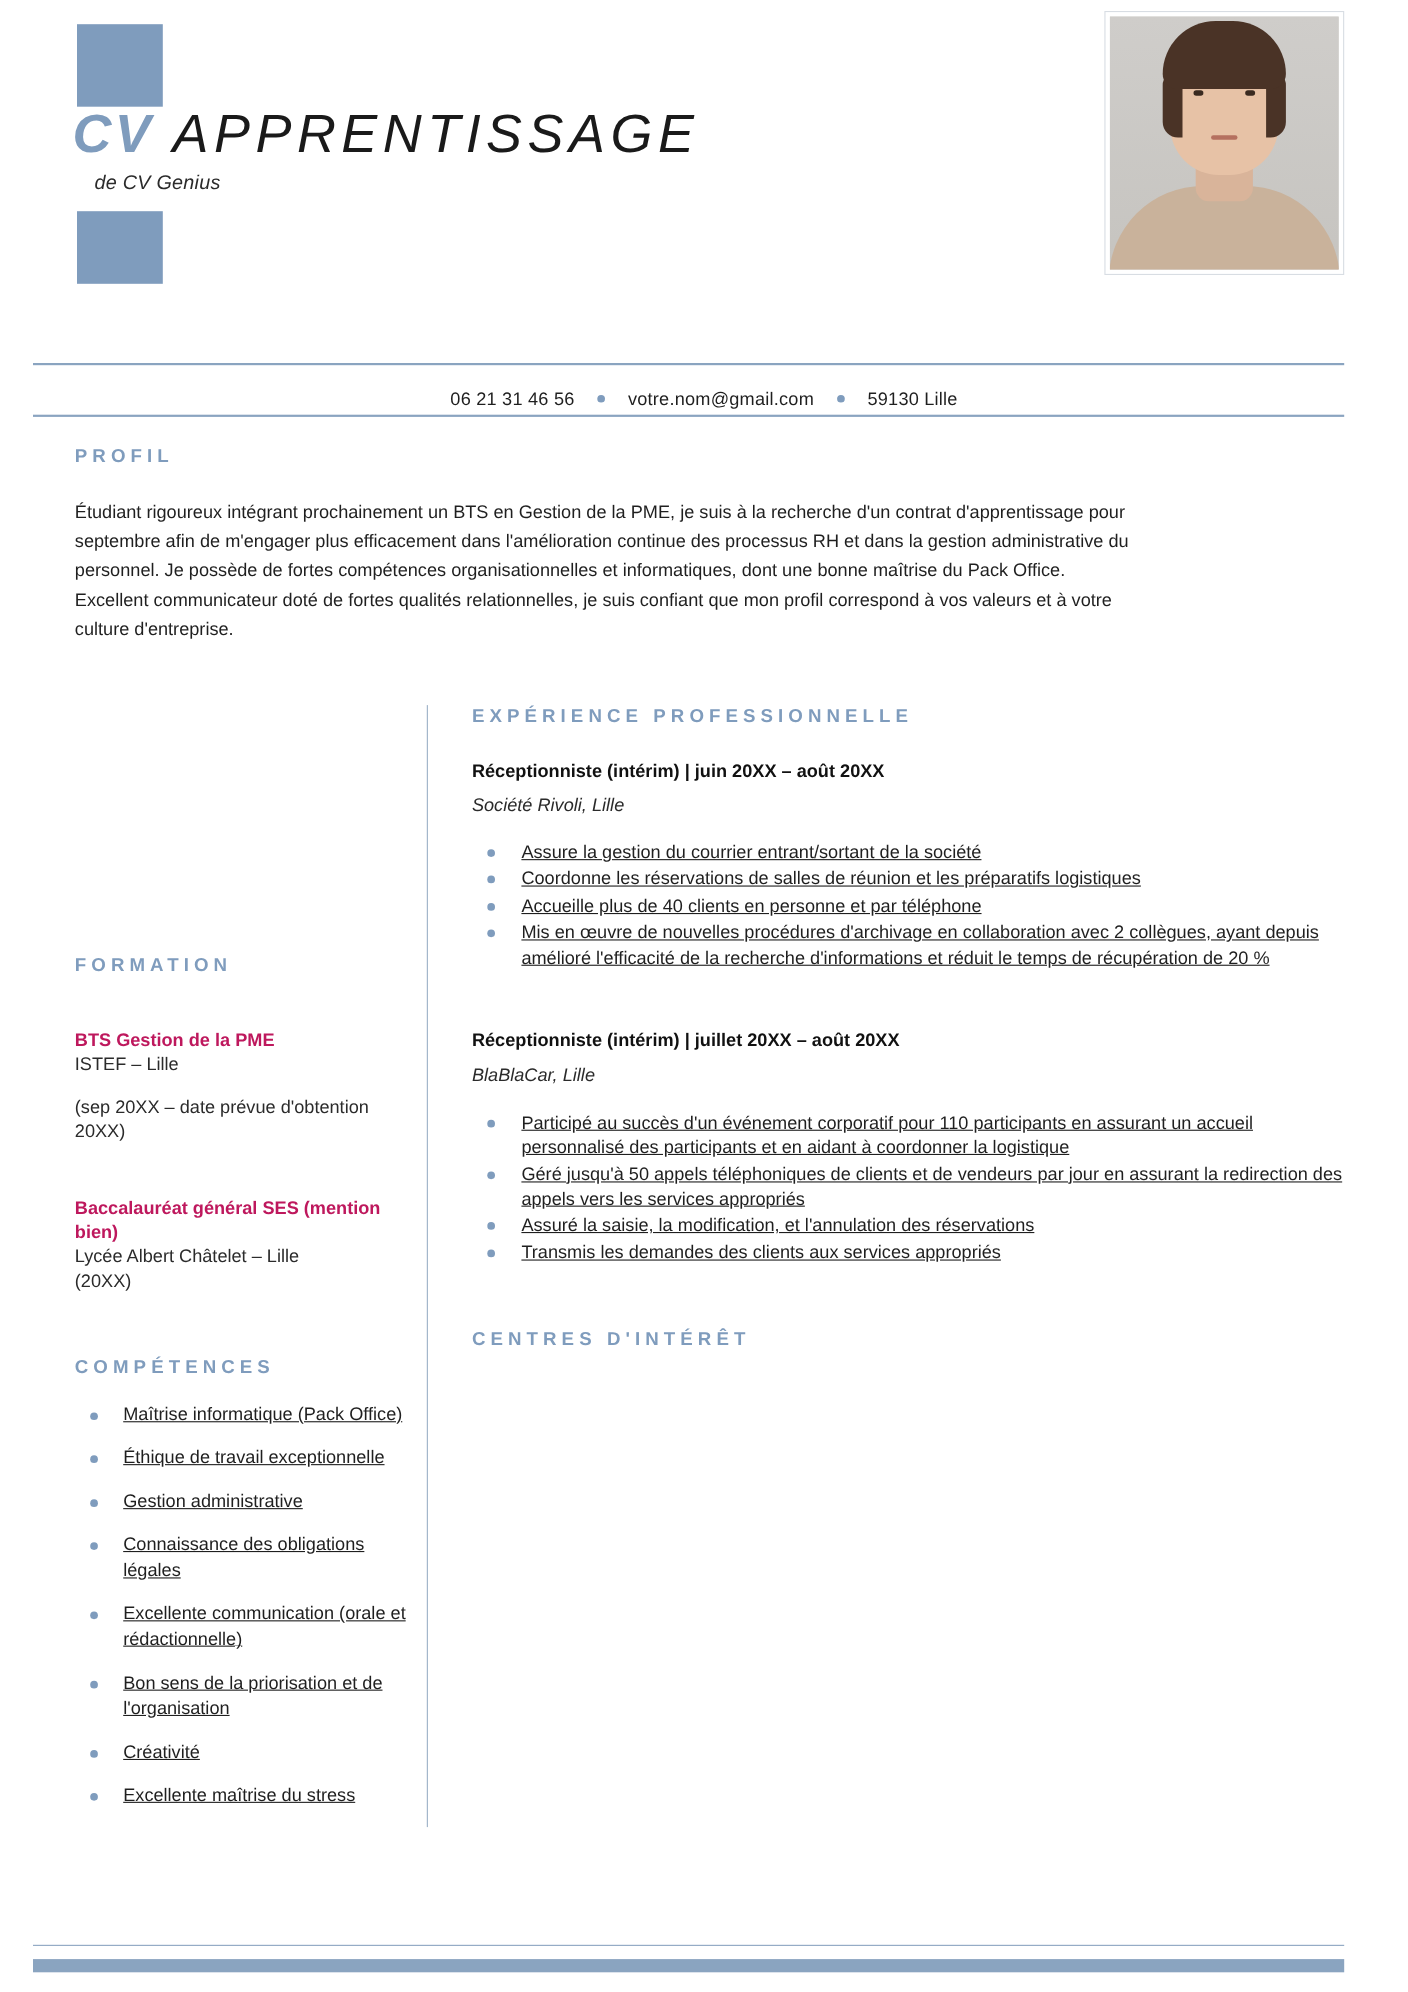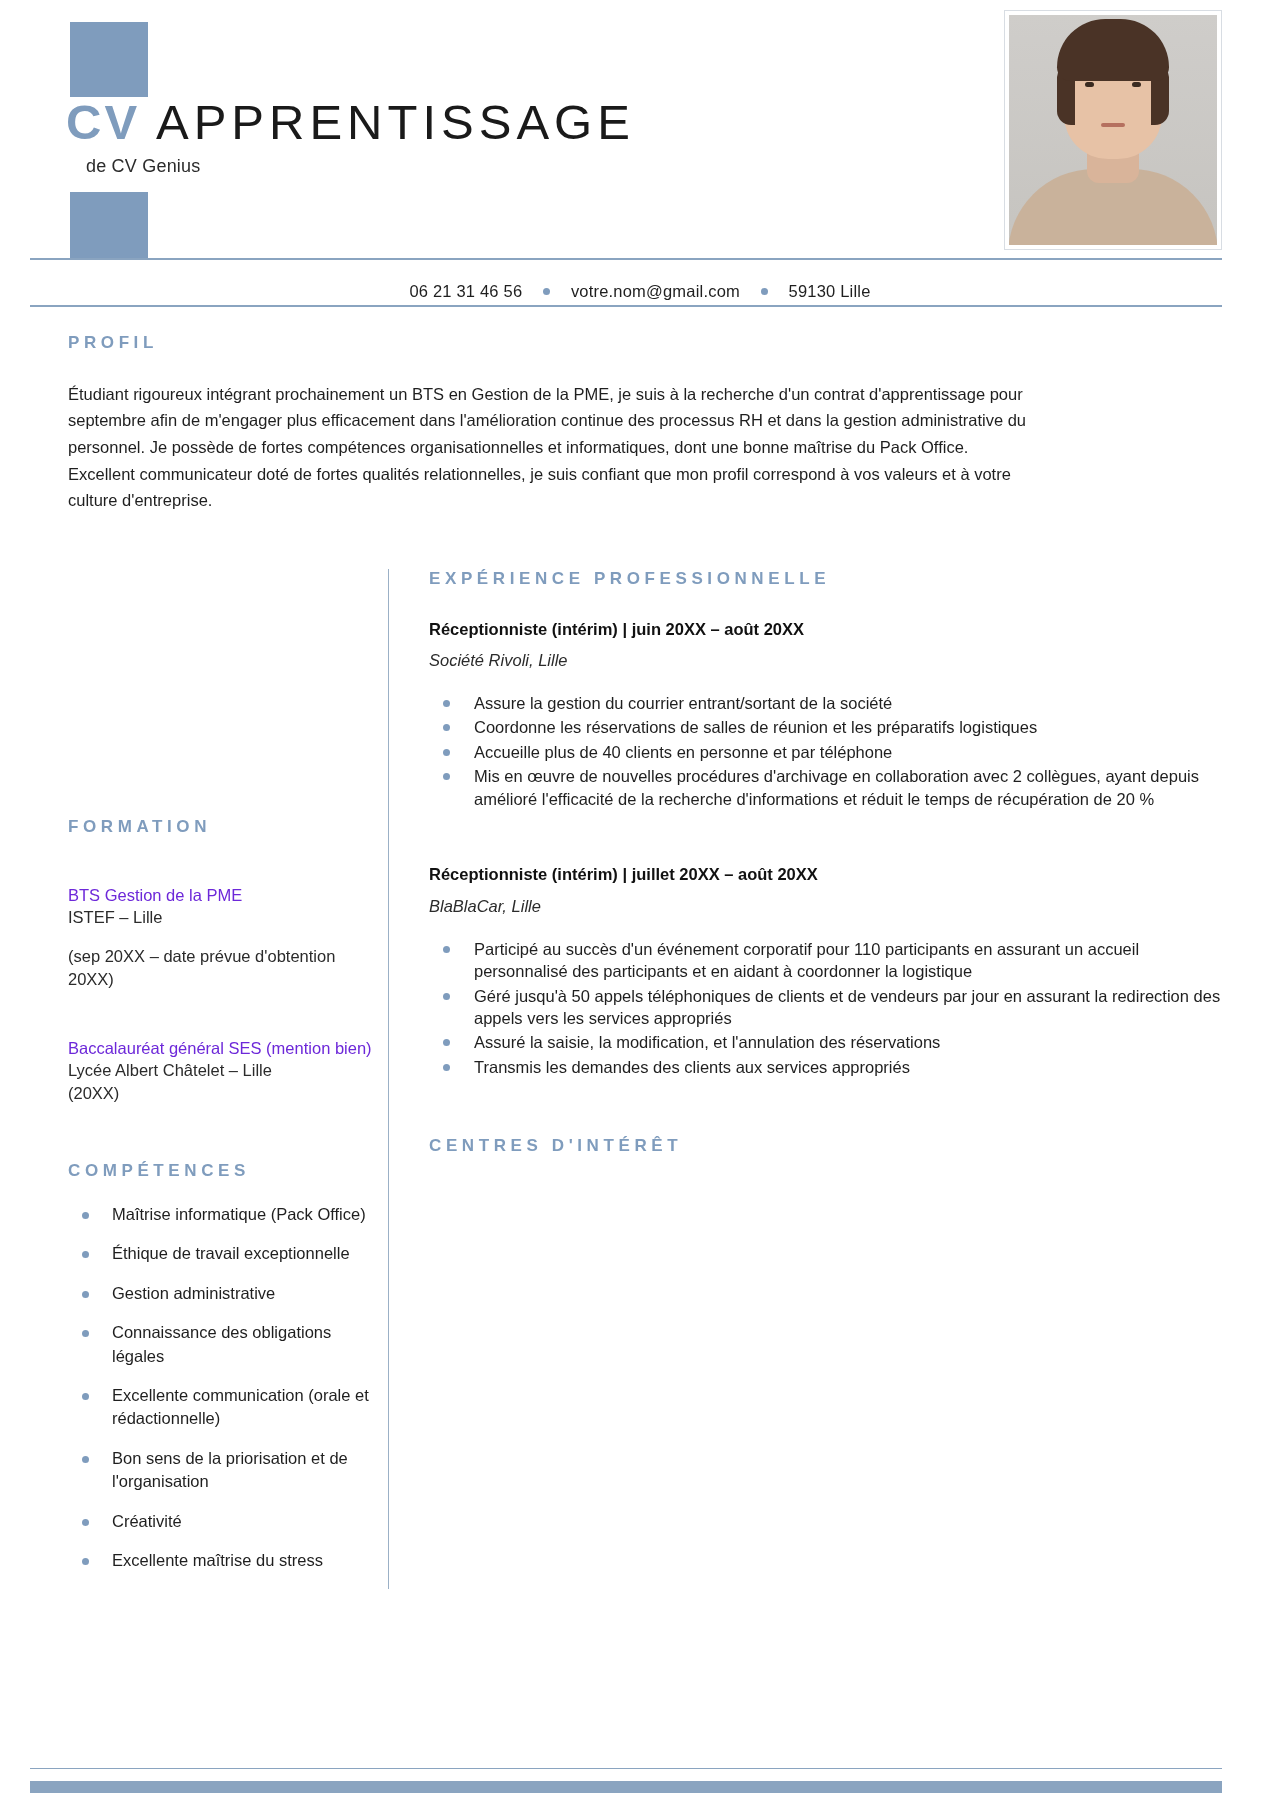--- a/index.html
+++ b/index.html
@@ -17,21 +17,22 @@
     height: 1811px;
     margin: 0 auto;
     background: #ffffff;
     box-sizing: border-box;
     overflow: hidden;
   }
 
   
   .header {
     position: relative;
-    height: 258px;
+    height: 330px;
+    font-style: italic;
   }
   .sq-top {
     position: absolute;
     left: 70px;
     top: 22px;
     width: 78px;
     height: 75px;
     background: #7f9cbd;
   }
   .sq-bottom {
@@ -183,22 +184,22 @@
     padding-left: 40px;
     box-sizing: border-box;
     min-height: 1020px;
   }
 
   
   .edu-block { margin-top: 34px; }
   .edu-block:first-of-type { margin-top: 30px; }
   .edu-degree {
     font-size: 16.5px;
-    font-weight: 400;
-    color: #6d28d9;
+    font-weight: 700;
+    color: #be185d;
     line-height: 1.28;
     margin-top: 48px;
   }
   .edu-school {
     font-size: 16.5px;
     color: #2b2b2b;
     line-height: 1.38;
   }
   .edu-dates {
     font-size: 16.5px;
@@ -214,20 +215,21 @@
     margin: 22px 0 0 0;
     padding: 0;
   }
   ul.bullets li {
     position: relative;
     padding-left: 44px;
     font-size: 16.5px;
     line-height: 1.42;
     color: #1f1f1f;
     margin-bottom: 16px;
+    text-decoration: underline;
   }
   ul.bullets li::before {
     content: "";
     position: absolute;
     left: 14px;
     top: 9px;
     width: 7px;
     height: 7px;
     border-radius: 50%;
     background: #7f9cbd;

